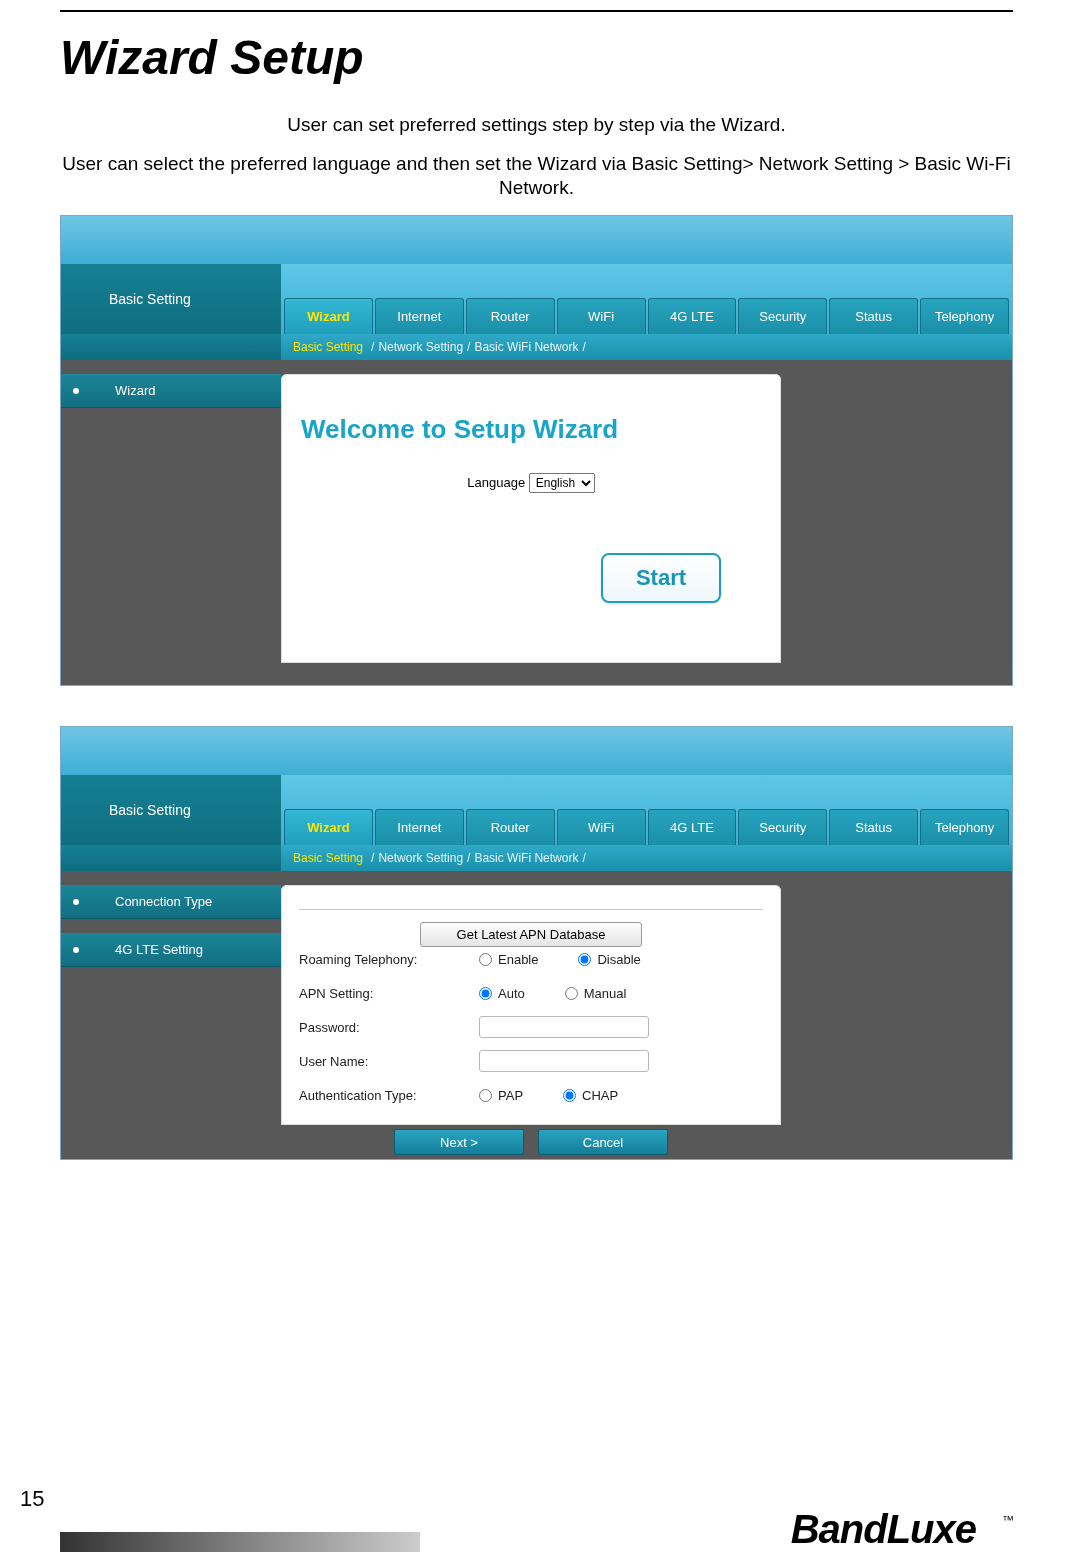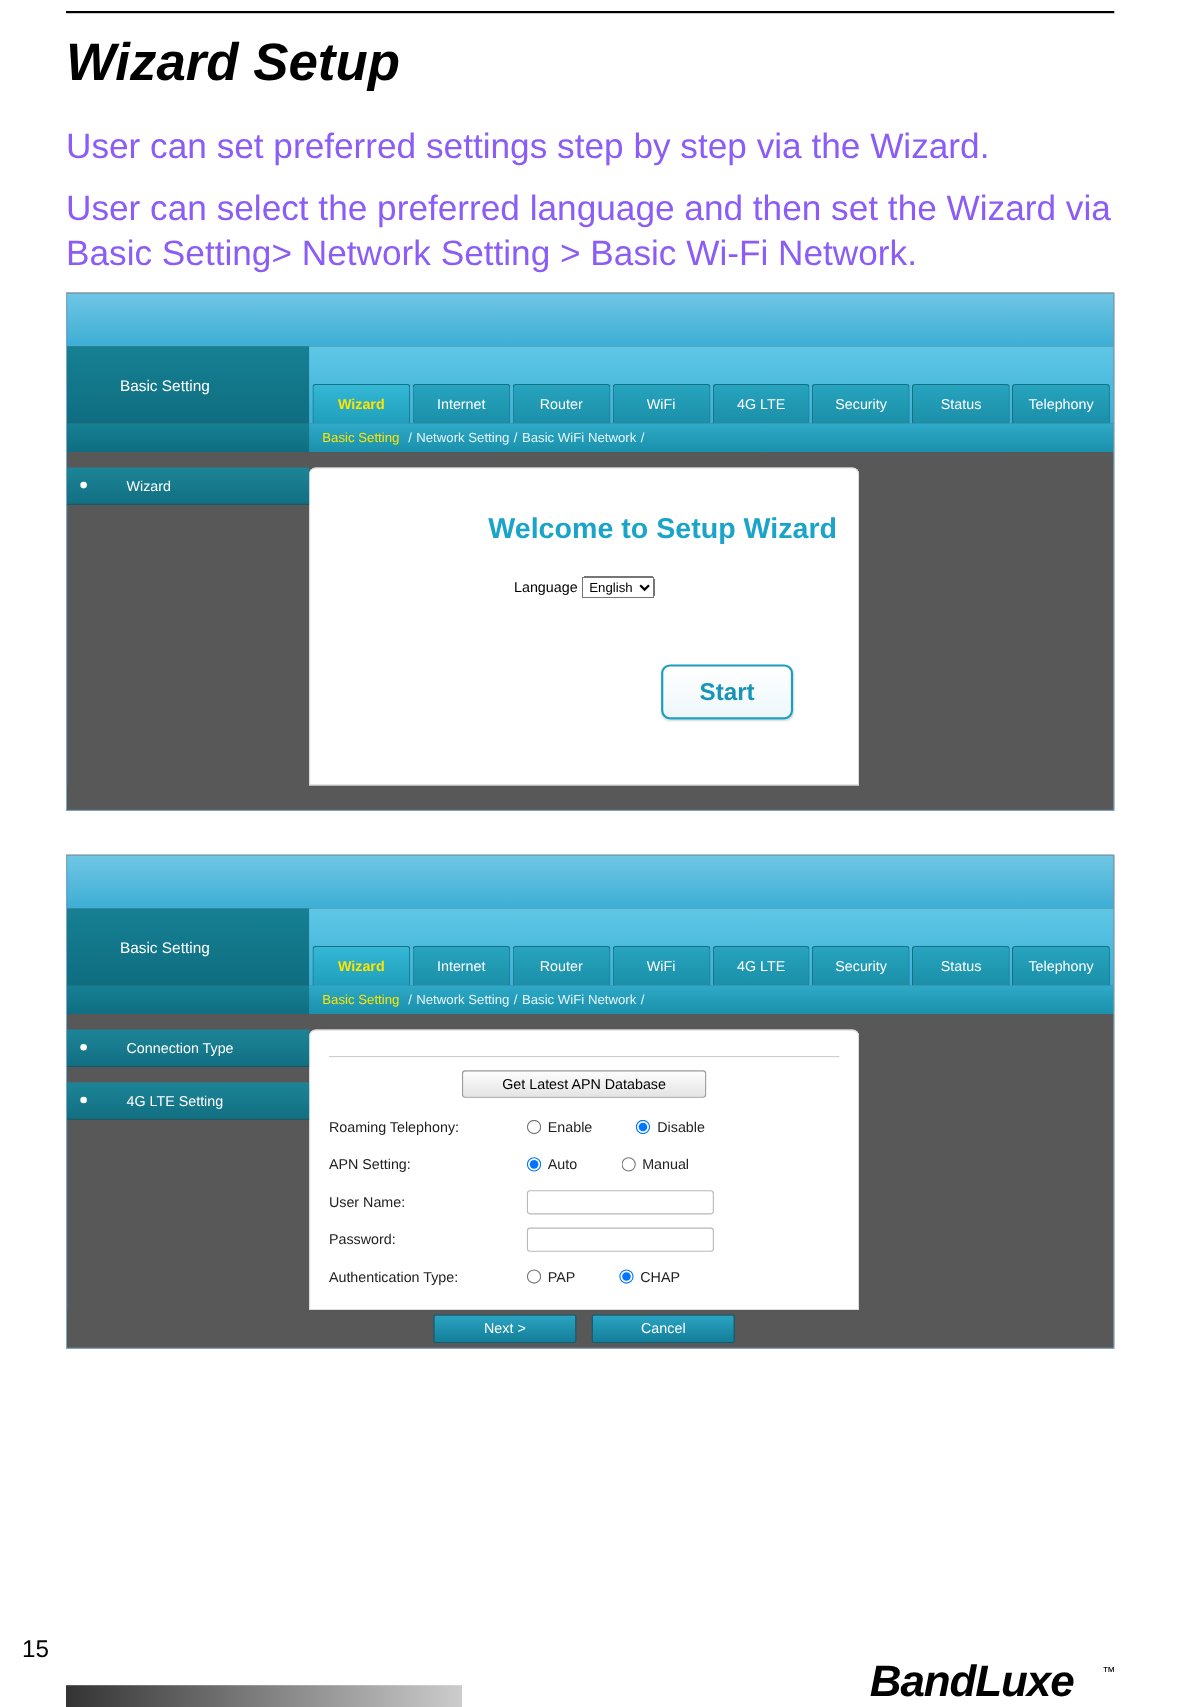--- a/index.html
+++ b/index.html
@@ -17,24 +17,25 @@
     margin-top: 10px;
   }
   .page-title {
     font-size: 48px;
     font-weight: bold;
     font-style: italic;
     margin-bottom: 28px;
     font-family: Arial, Helvetica, sans-serif;
   }
   .body-text {
-    font-size: 32px;
+    font-size: 19px;
     line-height: 1.3;
     margin-bottom: 14px;
-    color: #8b5cf6;
+    color: #000000;
+    text-align: center;
   }
 
   
   .screenshot {
     width: 100%;
     border: 1px solid #7aa8c9;
     margin-bottom: 40px;
     background: #585858;
   }
   .header-bar {
@@ -140,21 +141,21 @@
   .panel1-card {
     background:#fff;
     width:500px;
     margin-left:0;
     border-radius:6px 6px 0 0;
     padding:40px 20px 60px;
     box-shadow:inset 0 0 0 1px #dcdcdc;
   }
   .panel1-right { flex:1; background:#585858;}
   .welcome-title {
-    text-align:right;
+    text-align:left;
     color:#19a4c8;
     font-size:26px;
     font-weight:bold;
     font-family: Arial,sans-serif;
     margin-bottom:28px;
   }
   .lang-row {
     text-align:center;
     font-size:13px;
     margin-bottom:60px;
@@ -194,21 +195,21 @@
     border-radius:6px 6px 0 0;
   }
   .panel2-right { flex:1; background:#585858; }
   .form-row { display:flex; align-items:center; margin-bottom:10px; min-height:24px;}
   .form-label { width:180px; }
   .opt { display:inline-flex; align-items:center; margin-right:40px; font-size:13px;}
   .opt input { margin-right:6px; }
   .hr { border:none; border-top:1px solid #ccc; margin:6px 0 12px; }
   .apn-btn {
     display:block;
-    margin:0 auto 15px;
+    margin:0 auto 0;
     padding:4px 36px;
     font-size:13px;
     background:linear-gradient(#fdfdfd,#e4e4e4);
     border:1px solid #9a9a9a;
     border-radius:3px;
   }
   .txt-input {
     width:170px;
     height:22px;
     border:1px solid #b8b8b8;
@@ -394,26 +395,26 @@
           <label class="opt">
               <input type="radio" checked="" style="">
               <span>Auto</span>
             </label>
           <label class="opt">
               <input type="radio" style="">
               <span>Manual</span>
             </label>
         </div>
         <div class="form-row">
+          <span class="form-label">Password:</span>
+          <input class="txt-input" type="password" style="">
+        </div>
+        <div class="form-row">
           <span class="form-label">User Name:</span>
           <input class="txt-input" style="">
-        </div>
-        <div class="form-row">
-          <span class="form-label">Password:</span>
-          <input class="txt-input" type="password" style="">
         </div>
         <div class="form-row">
           <span class="form-label">Authentication Type:</span>
           <label class="opt">
               <input type="radio" style="">
               <span>PAP</span>
             </label>
           <label class="opt">
               <input type="radio" checked="" style="">
               <span>CHAP</span>

